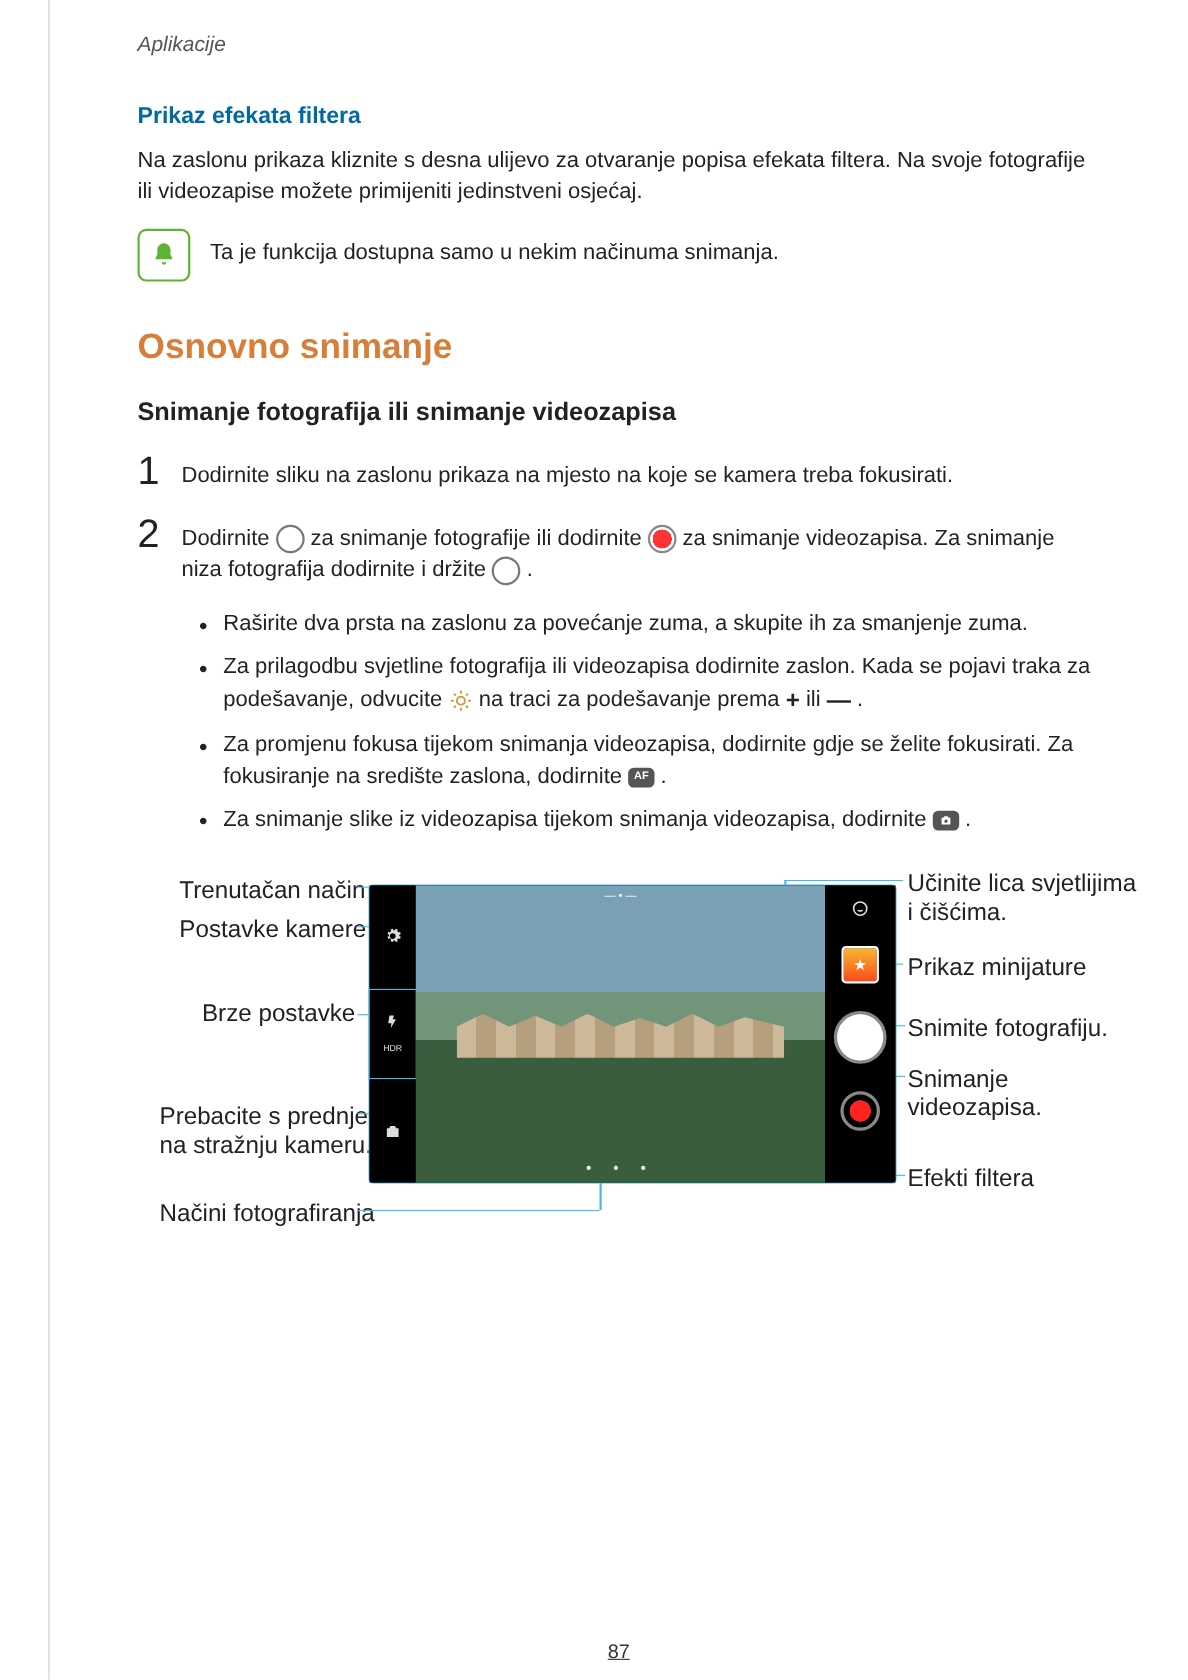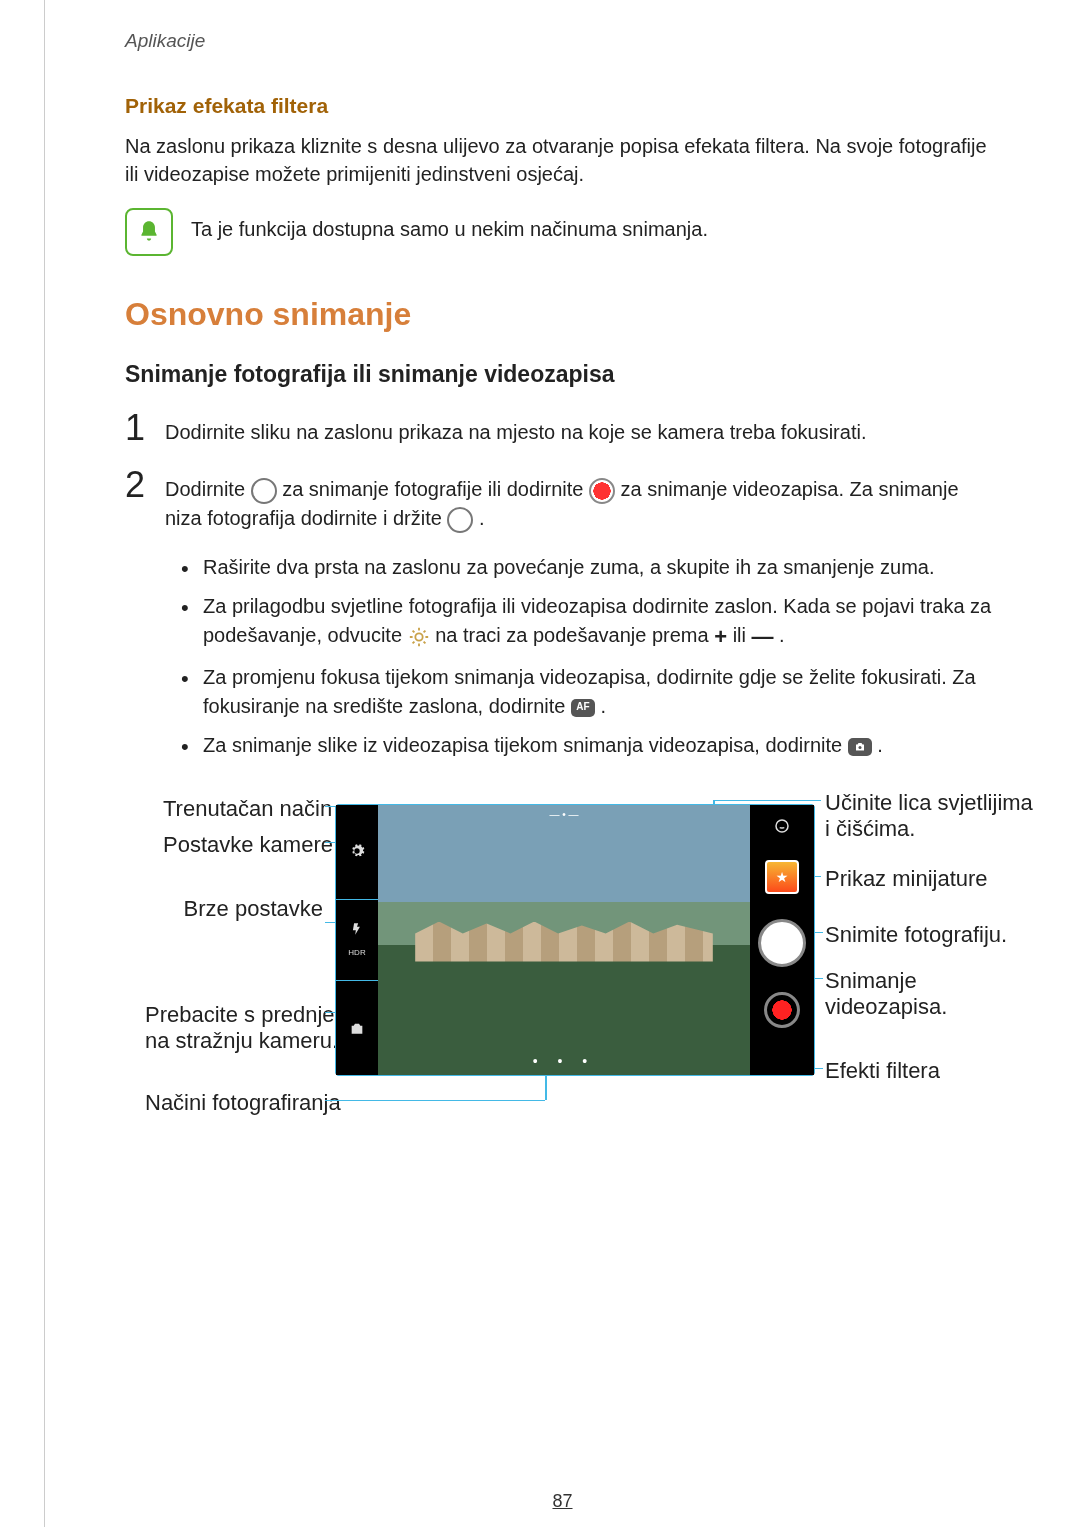--- a/index.html
+++ b/index.html
@@ -22,21 +22,21 @@
   }
   .breadcrumb {
     font-size: 19px;
     color: #555;
     margin-bottom: 42px;
     font-style: italic;
   }
   .h3 {
     font-size: 21px;
     font-weight: bold;
-    color: #a16207;
+    color: #0369a1;
     margin-bottom: 14px;
   }
   .body-text {
     font-size: 20px;
     line-height: 1.4;
     margin-bottom: 20px;
   }
   .note-row {
     display: flex;
     align-items: flex-start;
@@ -256,21 +256,21 @@
   </ul>
 
   <div class="diagram-wrap">
 
     <div class="callout" style="left:38px; top:12px; text-align:right; width:160px;">Trenutačan način</div>
     <div class="cl-line cl-h" style="left:200px; top:22px; width:210px;"></div>
 
     <div class="callout" style="left:38px; top:48px; text-align:right; width:160px;">Postavke kamere</div>
     <div class="cl-line cl-h" style="left:200px; top:58px; width:30px;"></div>
 
-    <div class="callout" style="left:38px; top:112px; text-align:right; width:160px;">Brze postavke</div>
+    <div class="callout" style="left:38px; top:124px; text-align:right; width:160px;">Brze postavke</div>
     <div class="cl-line cl-h" style="left:200px; top:138px; width:30px;"></div>
 
     <div class="callout" style="left:20px; top:218px; text-align:right; width:178px;">
       <span>Prebacite s prednje</span><br>
       <span>na stražnju kameru.</span>
     </div>
     <div class="cl-line cl-h" style="left:200px; top:228px; width:30px;"></div>
 
     <div class="callout" style="left:20px; top:306px; text-align:right; width:178px;">Načini fotografiranja</div>
     <div class="cl-line cl-h" style="left:200px; top:316px; width:220px;"></div>

